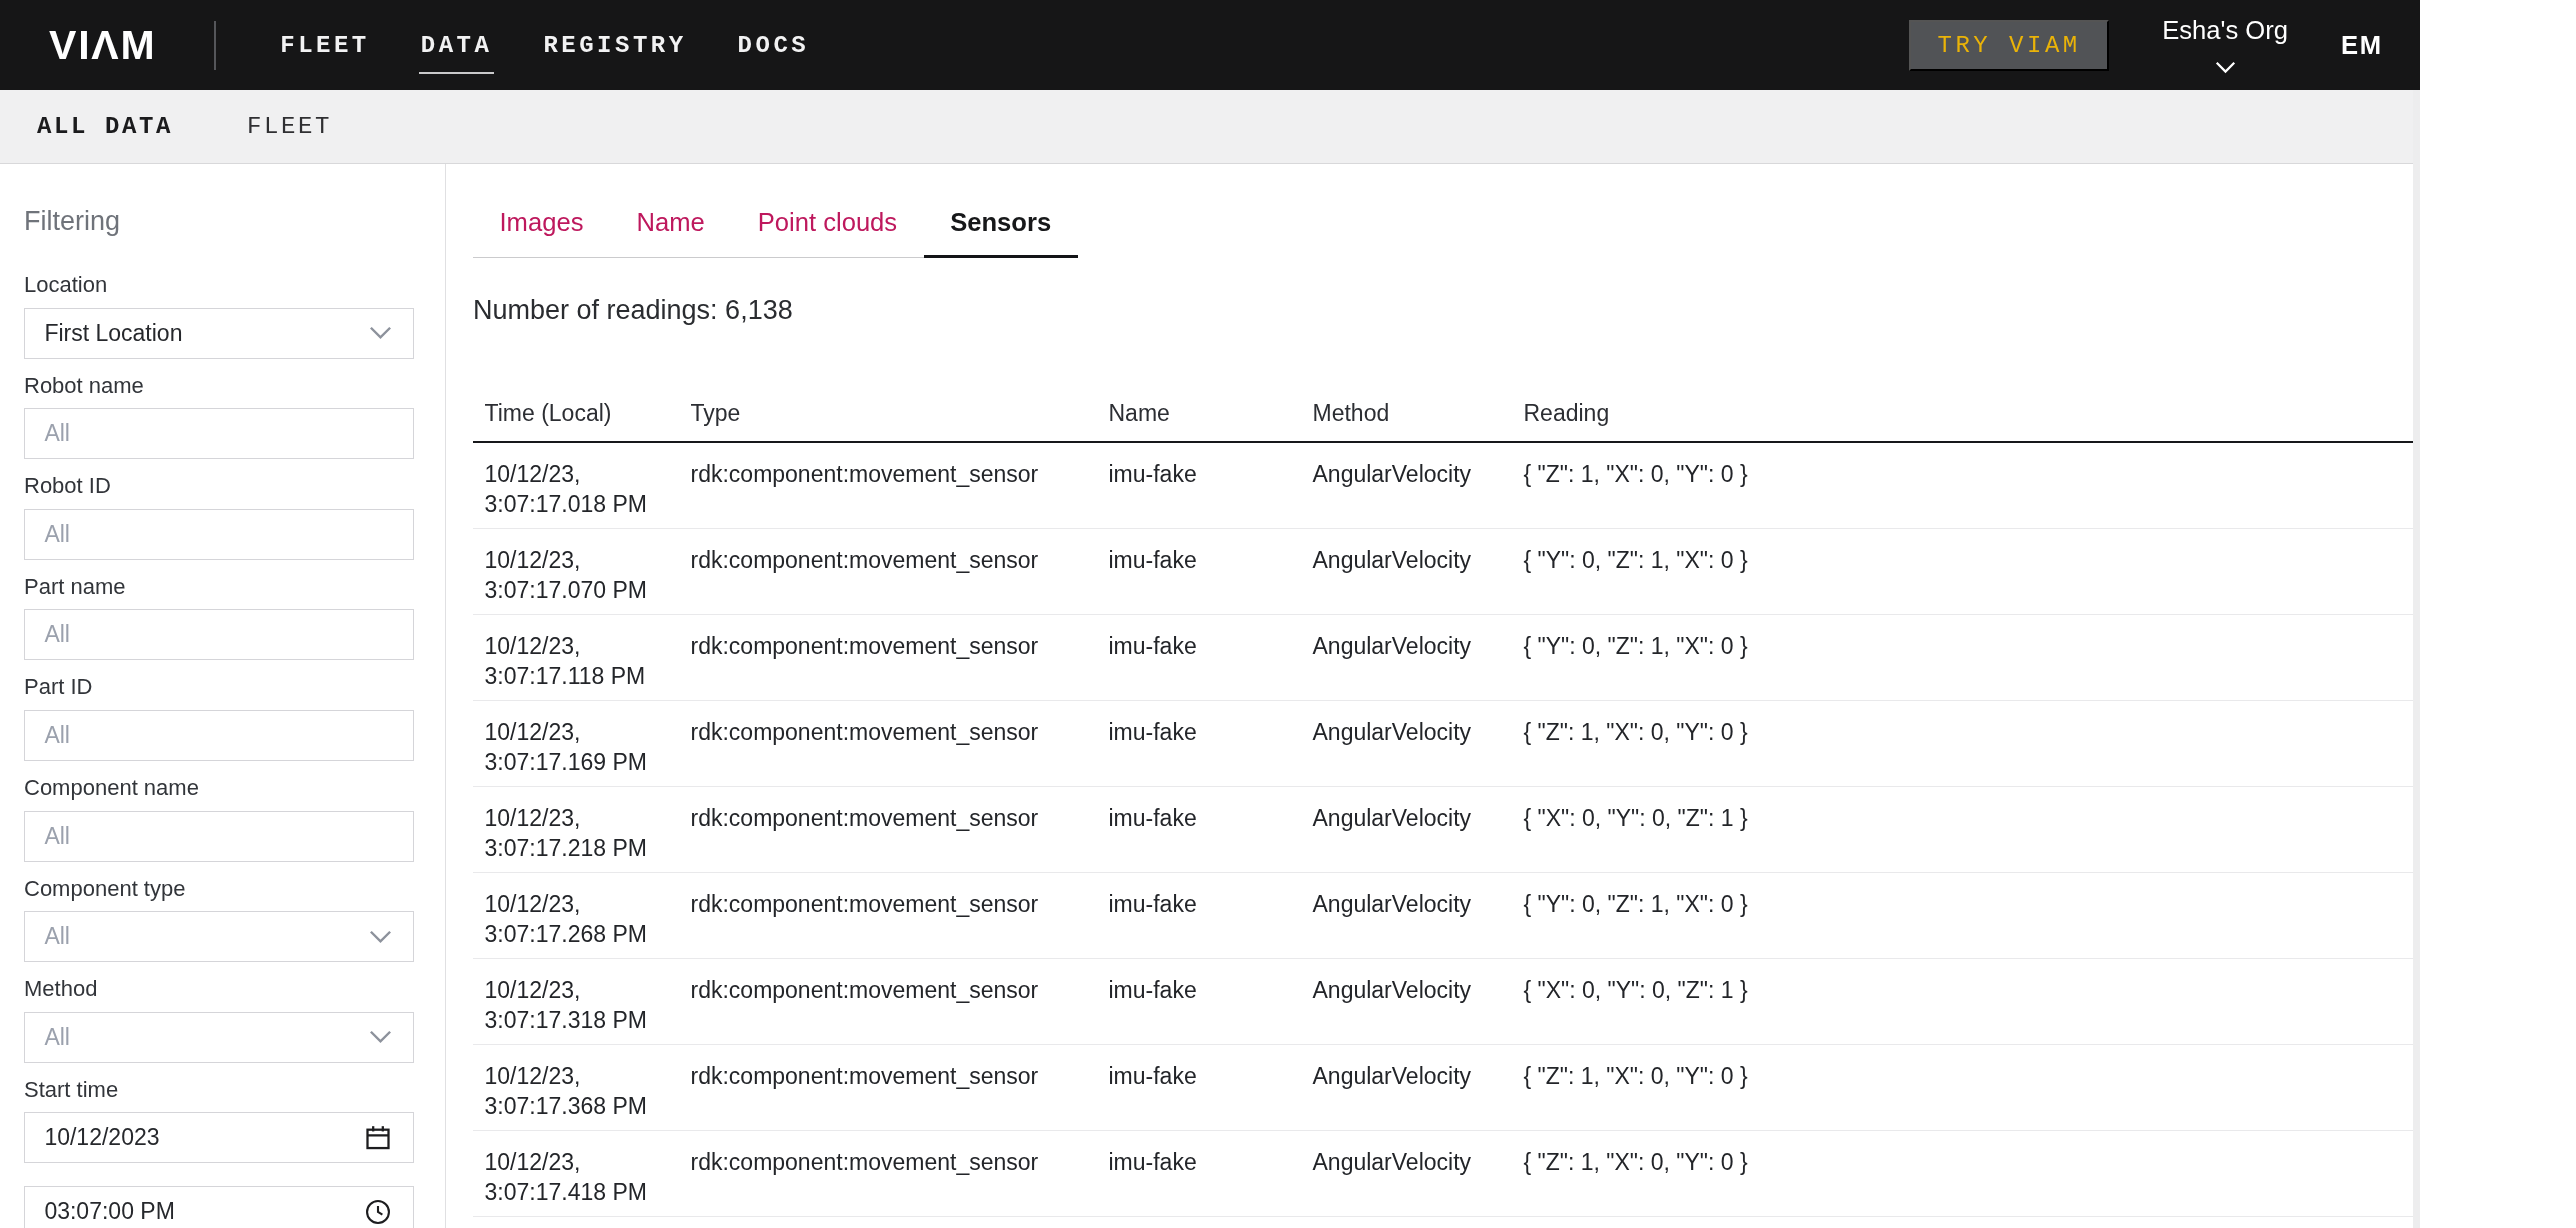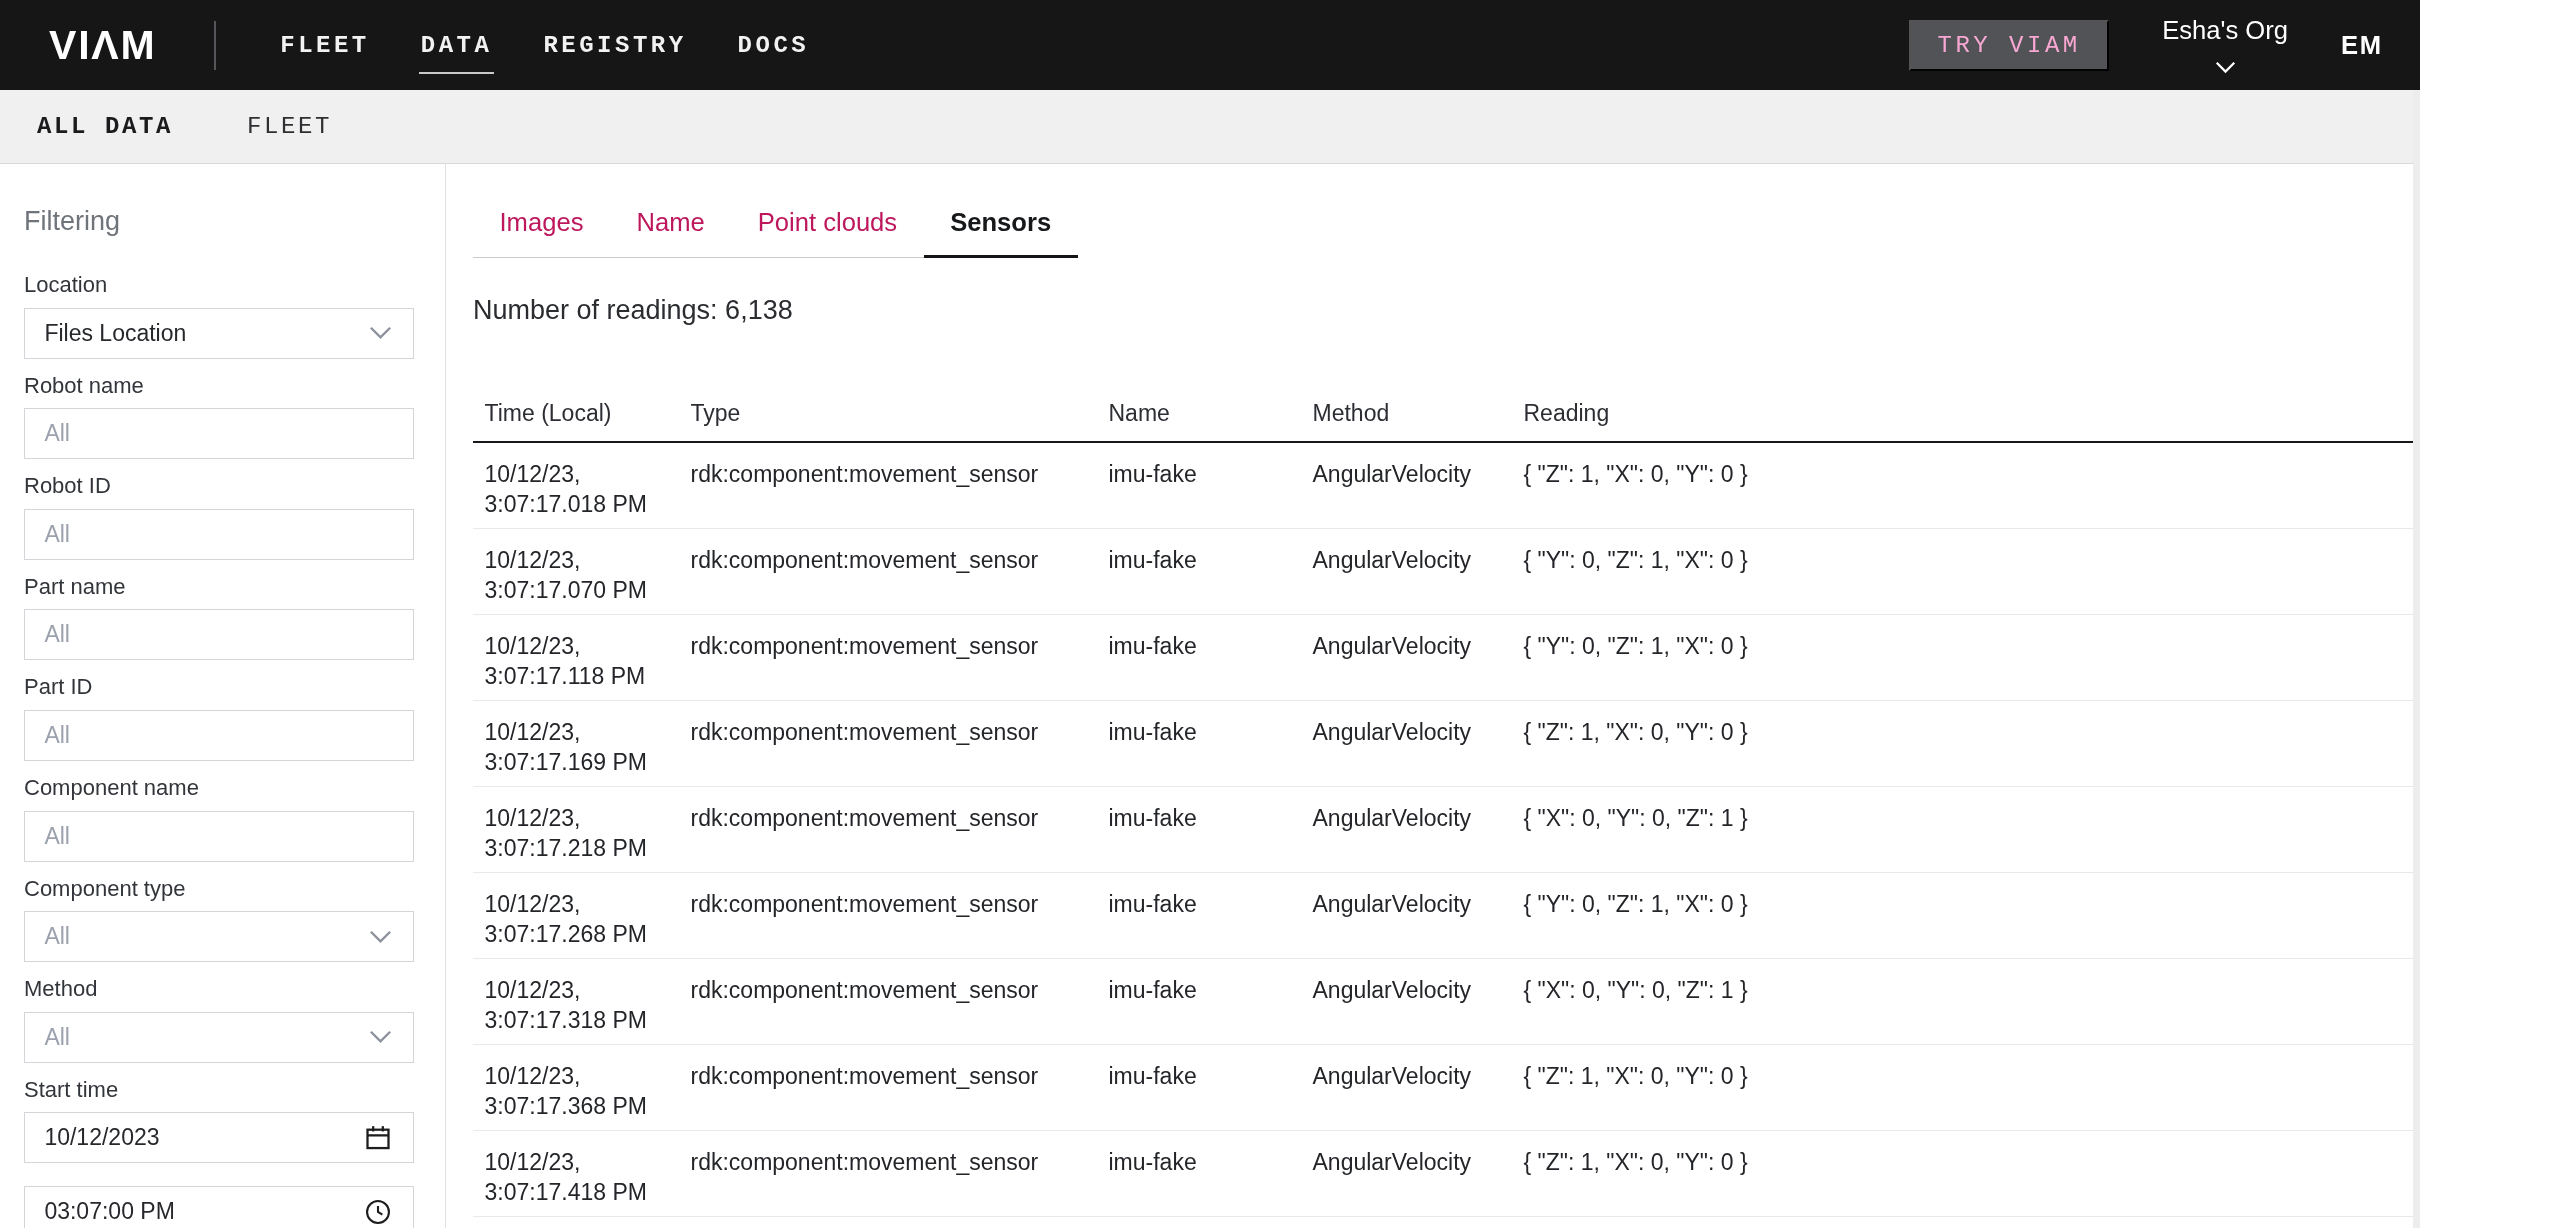--- a/index.html
+++ b/index.html
@@ -13,21 +13,21 @@
   .logo { color:#fff; font-weight:900; font-size:41px; letter-spacing:1.8px;
     font-family:"Liberation Sans",sans-serif; }
   .nav-divider { width:1.8px; height:49px; background:#55565a; margin-left:58px; }
   .nav-links { display:flex; gap:51px; margin-left:64px; align-items:center; }
   .nav-link { font-family:"Liberation Mono","DejaVu Sans Mono",monospace;
     font-size:24px; font-weight:700; letter-spacing:3.5px; color:#f2f2f3;
     position:relative; padding:8.8px 0; cursor:pointer; }
   .nav-link.active::after { content:""; position:absolute; left:-1.8px; right:-1.8px;
     bottom:-7px; height:2.6px; background:#c9c9cb; }
   .nav-right { margin-left:auto; display:flex; align-items:center; gap:53px; }
-  .try-viam { background:#515356; color:#f9a8d4; font-family:"Liberation Mono","DejaVu Sans Mono",monospace;
+  .try-viam { background:#515356; color:#eab308; font-family:"Liberation Mono","DejaVu Sans Mono",monospace;
     font-size:24px; letter-spacing:3.5px; padding:0 26.5px; height:51px; display:flex;
     align-items:center; cursor:pointer; }
   .org { display:flex; align-items:center; gap:16px; color:#fff; font-size:25.6px; cursor:pointer;flex-direction:column; }
   .avatar { color:#fff; font-size:25.6px; font-weight:700; letter-spacing:1.8px; }
 
   
   .subnav { height:74px; background:#f0f0f1; border-bottom:1.8px solid #d8d8da;
     display:flex; align-items:center; padding-left:37px; gap:74px;
     font-family:"Liberation Mono","DejaVu Sans Mono",monospace; font-size:24px; letter-spacing:2.6px; }
   .subtab { cursor:pointer; color:#2f2f32; padding:5.3px 0; }
@@ -104,21 +104,21 @@
   </div>
 
   <div class="layout">
 
     <aside class="sidebar">
       <div class="filter-heading">Filtering</div>
 
       <div class="field">
         <div class="field-label">Location</div>
         <div class="control">
-          <span class="value">Files Location</span>
+          <span class="value">First Location</span>
           <svg class="chev" width="23" height="14" viewBox="0 0 26 16">
               <path d="M2 2 L13 13 L24 2" fill="none" stroke="#8d929c" stroke-width="2.8"></path>
             </svg>
         </div>
       </div>
 
       <div class="field">
         <div class="field-label">Robot name</div>
         <input class="control" placeholder="All" style="">
       </div>

